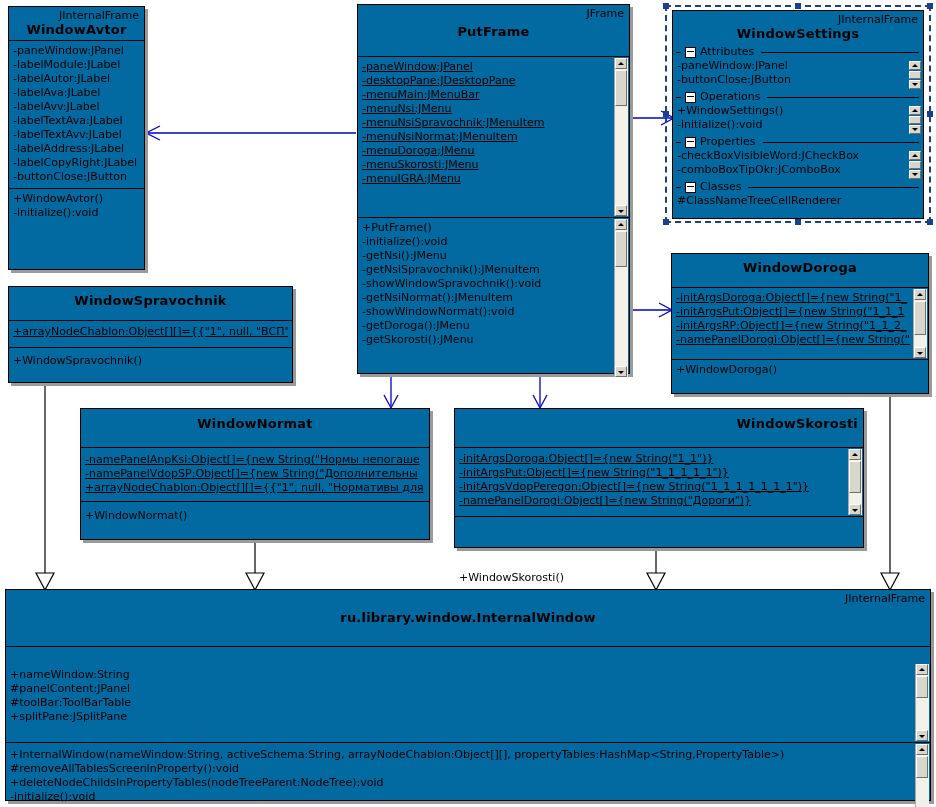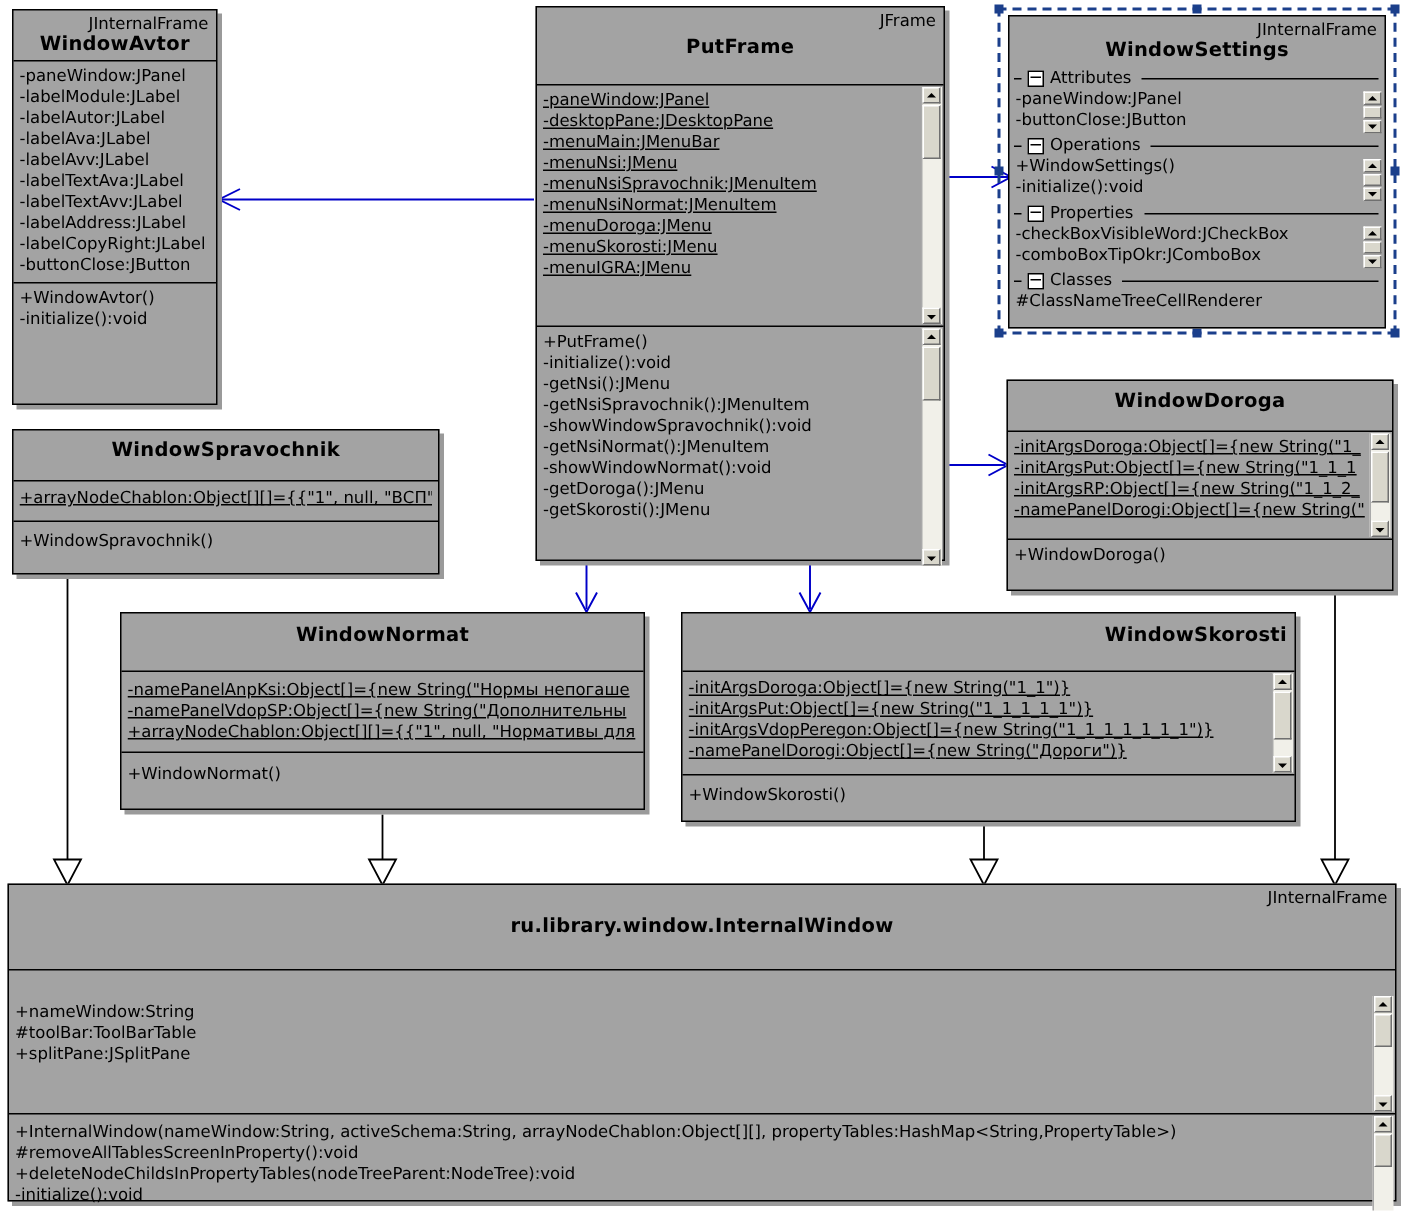--- a/index.html
+++ b/index.html
@@ -4,21 +4,21 @@
 <style>
   html,body{margin:0;padding:0;background:#ffffff;}
   body{
     width:936px;height:807px;position:relative;overflow:hidden;
     font-family:"DejaVu Sans","Liberation Sans",sans-serif;
     font-size:11px;color:#000;
   }
   #canvas{position:absolute;left:0;top:0;width:936px;height:807px;}
 
   
-  .uml{position:absolute;box-sizing:border-box;background:#a3a3a3;border:1px solid #000;
+  .uml{position:absolute;box-sizing:border-box;background:#0369a1;border:1px solid #000;
        box-shadow:3px 3px 0 0 #9a9a9a;}
   .uml.sel{border:1px solid #000;box-shadow:none;}
   .selwrap{position:absolute;box-sizing:border-box;border:2px dashed #1b3f8b;}
   .handle{position:absolute;width:6px;height:6px;background:#1b3f8b;}
 
   .hdr{position:relative;padding:2px 5px 3px 5px;border-bottom:1px solid #000;}
   .stereo{text-align:right;font-size:11px;line-height:13px;white-space:nowrap;}
   .cname{text-align:center;font-weight:bold;font-size:13px;line-height:15px;white-space:nowrap;
          letter-spacing:.2px;}
   .compart{position:relative;border-bottom:1px solid #000;overflow:hidden;}
@@ -369,35 +369,36 @@
       <div class="vsb">
         <div class="btn up">
             <span class="ar"></span>
           </div>
         <div class="thumb" style="top:12px;height:32px;"></div>
         <div class="btn dn">
             <span class="ar"></span>
           </div>
       </div>
     </div>
-    <div class="compart" style="height:37px;">
+    <div class="compart" style="height:37px;margin-top:48px;">
       <div class="rows" style="padding-top:6px;">
         <div class="row">+WindowSkorosti()</div>
       </div>
     </div>
   </div>
 
   <div class="uml" style="left:5px;top:589px;width:926px;height:212px;">
     <div class="hdr" style="height:51px;">
       <div class="stereo">JInternalFrame</div>
       <div class="cname" style="margin-top:5px;">ru.library.window.InternalWindow</div>
     </div>
     <div class="compart" style="height:79px;margin-top:16px;">
       <div class="rows" style="padding-top:5px;padding-right:18px;">
         <div class="row">+nameWindow:String</div>
+        <div class="row">#panelContent:JPanel</div>
         <div class="row">#toolBar:ToolBarTable</div>
         <div class="row">+splitPane:JSplitPane</div>
       </div>
       <div class="vsb">
         <div class="btn up">
             <span class="ar"></span>
           </div>
         <div class="thumb" style="top:12px;height:22px;"></div>
         <div class="btn dn">
             <span class="ar"></span>

